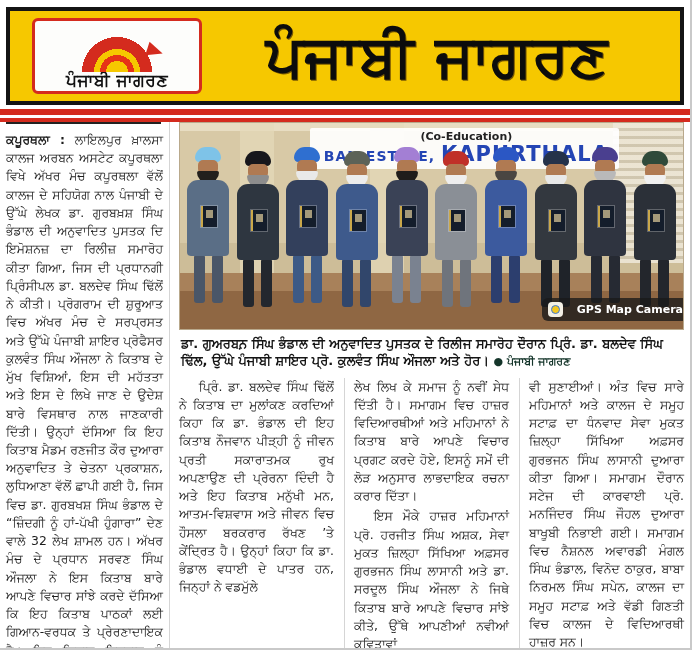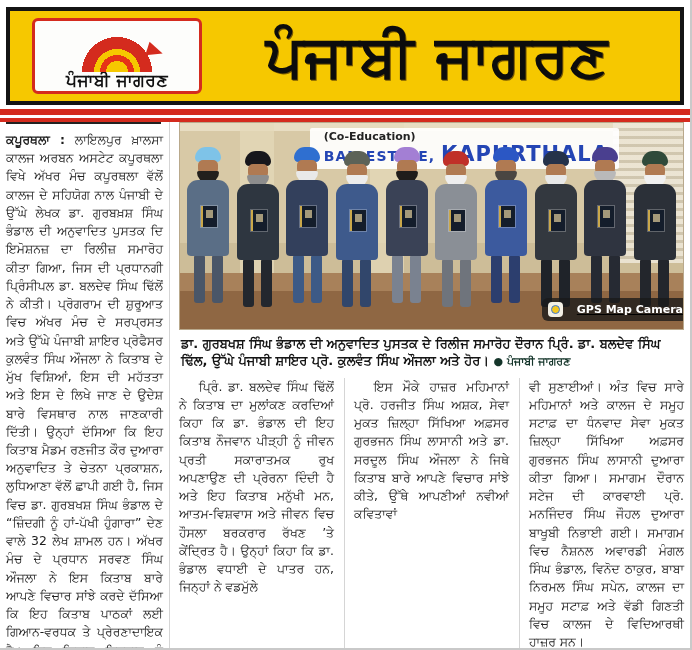--- a/index.html
+++ b/index.html
@@ -68,21 +68,21 @@
       linear-gradient(180deg,#e8ddc2 0 8px,#d8c9a6 8px 120px,#cdbd98 120px 150px,#a8815a 150px 168px,#8f6743 168px 100%);
   }
   .pillar{position:absolute;top:0;width:34px;height:150px;background:#e6dabb;opacity:.7;}
   .blinds{
     position:absolute;top:0;right:0;width:70px;height:140px;
     background:repeating-linear-gradient(180deg,#efe9da 0 5px,#cfc6b0 5px 8px);
     opacity:.85;
   }
   .banner{
     position:absolute;top:5px;right:64px;background:rgba(255,255,255,.92);
-    padding:2px 10px 4px 14px;text-align:left;border-radius:2px;z-index:1;
+    padding:2px 10px 4px 14px;text-align:center;border-radius:2px;z-index:1;
   }
   .banner-small{font-size:11px;font-weight:700;color:#222;}
   .banner-big{font-size:21px;font-weight:900;color:#2445b4;letter-spacing:1px;line-height:1.05;}
   .banner-big .pre{font-size:14px;}
   .people{
     position:absolute;left:6px;right:6px;bottom:10px;height:172px;
     display:flex;justify-content:space-between;z-index:2;
   }
   .person{position:relative;width:44px;display:flex;flex-direction:column;align-items:center;}
   .person:nth-child(even){margin-top:4px;}
@@ -93,21 +93,21 @@
   .book{
     position:absolute;left:14px;top:26px;width:14px;height:21px;background:#141d2b;
     border-left:2px solid #caa84a;box-shadow:0 0 0 1px rgba(255,255,255,.25);
   }
   .book::after{content:"";position:absolute;left:3px;top:4px;width:7px;height:8px;background:#c8b98e;opacity:.8;}
   .legs{display:flex;gap:7px;margin-top:-1px;}
   .leg{width:11px;height:48px;border-radius:2px 2px 3px 3px;}
   .shoe{height:5px;margin-top:-5px;background:#17181c;border-radius:0 0 3px 3px;}
   .watermark{
     position:absolute;right:-10px;bottom:8px;z-index:3;background:rgba(25,25,25,.78);
-    border-radius:6px;padding:4px 10px 4px 6px;display:flex;align-items:center;gap:14px;text-decoration:underline;
+    border-radius:6px;padding:4px 10px 4px 6px;display:flex;align-items:center;gap:14px;
   }
   .wm-icon{width:15px;height:15px;border-radius:4px;background:#f2efe4;position:relative;}
   .wm-icon::after{content:"";position:absolute;left:3px;top:3px;width:9px;height:9px;border-radius:50%;background:#f3c61d;border:1px solid #3a78d8;box-sizing:border-box;}
   .wm-text{font-size:11px;font-weight:800;color:#ffffff;white-space:nowrap;}
   
   .caption{font-size:13px;font-weight:800;line-height:1.3;color:#151515;margin:6px 2px 6px 2px;text-align:left;}
   .caption .credit{font-size:11px;color:#14352a;}
   .cols3{display:flex;gap:10px;margin-top:2px;}
   .cols3 .col{flex:1;min-width:0;}
   .cols3 .col + .col{border-left:1px solid #d5d5d5;padding-left:9px;}
@@ -313,29 +313,30 @@
               </div>
             </div>
           </div>
         <div class="watermark">
           <div class="wm-icon"></div>
           <span class="wm-text">GPS Map Camera</span>
         </div>
       </div>
 
       <div class="caption">
-        <span>ਡਾ. ਗੁਰਬਖਸ਼ ਸਿੰਘ ਭੰਡਾਲ ਦੀ ਅਨੁਵਾਦਿਤ ਪੁਸਤਕ ਦੇ ਰਿਲੀਜ ਸਮਾਰੋਹ ਦੌਰਾਨ ਪ੍ਰਿੰ. ਡਾ. ਬਲਦੇਵ ਸਿੰਘ ਢਿੱਲ, ਉੱਘੇ ਪੰਜਾਬੀ ਸ਼ਾਇਰ ਪ੍ਰੋ. ਕੁਲਵੰਤ ਸਿੰਘ ਔਜਲਾ ਅਤੇ ਹੋਰ।</span>
+        <span>ਡਾ. ਗੁਅਰਬਨ਼ ਸਿੰਘ ਭੰਡਾਲ ਦੀ ਅਨੁਵਾਦਿਤ ਪੁਸਤਕ ਦੇ ਰਿਲੀਜ ਸਮਾਰੋਹ ਦੌਰਾਨ ਪ੍ਰਿੰ. ਡਾ. ਬਲਦੇਵ ਸਿੰਘ ਢਿੱਲ, ਉੱਘੇ ਪੰਜਾਬੀ ਸ਼ਾਇਰ ਪ੍ਰੋ. ਕੁਲਵੰਤ ਸਿੰਘ ਔਜਲਾ ਅਤੇ ਹੋਰ।</span>
         <span class="credit">● ਪੰਜਾਬੀ ਜਾਗਰਣ</span>
       </div>
 
       <div class="cols3 bodytext">
         <div class="col">
           <p class="indent">ਪ੍ਰਿੰ. ਡਾ. ਬਲਦੇਵ ਸਿੰਘ ਢਿੱਲੋਂ ਨੇ ਕਿਤਾਬ ਦਾ ਮੁਲਾਂਕਣ ਕਰਦਿਆਂ ਕਿਹਾ ਕਿ ਡਾ. ਭੰਡਾਲ ਦੀ ਇਹ ਕਿਤਾਬ ਨੌਜਵਾਨ ਪੀੜ੍ਹੀ ਨੂੰ ਜੀਵਨ ਪ੍ਰਤੀ ਸਕਾਰਾਤਮਕ ਰੁਖ ਅਪਣਾਉਣ ਦੀ ਪ੍ਰੇਰਨਾ ਦਿੰਦੀ ਹੈ ਅਤੇ ਇਹ ਕਿਤਾਬ ਮਨੁੱਖੀ ਮਨ, ਆਤਮ-ਵਿਸ਼ਵਾਸ ਅਤੇ ਜੀਵਨ ਵਿਚ ਹੌਸਲਾ ਬਰਕਰਾਰ ਰੱਖਣ ’ਤੇ ਕੇਂਦ੍ਰਿਤ ਹੈ। ਉਨ੍ਹਾਂ ਕਿਹਾ ਕਿ ਡਾ. ਭੰਡਾਲ ਵਧਾਈ ਦੇ ਪਾਤਰ ਹਨ, ਜਿਨ੍ਹਾਂ ਨੇ ਵਡਮੁੱਲੇ</p>
         </div>
         <div class="col">
+          <p>ਲੇਖ ਲਿਖ ਕੇ ਸਮਾਜ ਨੂੰ ਨਵੀਂ ਸੇਧ ਦਿੱਤੀ ਹੈ। ਸਮਾਗਮ ਵਿਚ ਹਾਜ਼ਰ ਵਿਦਿਆਰਥੀਆਂ ਅਤੇ ਮਹਿਮਾਨਾਂ ਨੇ ਕਿਤਾਬ ਬਾਰੇ ਆਪਣੇ ਵਿਚਾਰ ਪ੍ਰਗਟ ਕਰਦੇ ਹੋਏ, ਇਸਨੂੰ ਸਮੇਂ ਦੀ ਲੋੜ ਅਨੁਸਾਰ ਲਾਭਦਾਇਕ ਰਚਨਾ ਕਰਾਰ ਦਿੱਤਾ।</p>
           <p class="indent">ਇਸ ਮੌਕੇ ਹਾਜ਼ਰ ਮਹਿਮਾਨਾਂ ਪ੍ਰੋ. ਹਰਜੀਤ ਸਿੰਘ ਅਸ਼ਕ, ਸੇਵਾ ਮੁਕਤ ਜ਼ਿਲ੍ਹਾ ਸਿੱਖਿਆ ਅਫ਼ਸਰ ਗੁਰਭਜਨ ਸਿੰਘ ਲਾਸਾਨੀ ਅਤੇ ਡਾ. ਸਰਦੂਲ ਸਿੰਘ ਔਜਲਾ ਨੇ ਜਿਥੇ ਕਿਤਾਬ ਬਾਰੇ ਆਪਣੇ ਵਿਚਾਰ ਸਾਂਝੇ ਕੀਤੇ, ਉੱਥੇ ਆਪਣੀਆਂ ਨਵੀਆਂ ਕਵਿਤਾਵਾਂ</p>
         </div>
         <div class="col">
           <p>ਵੀ ਸੁਣਾਈਆਂ। ਅੰਤ ਵਿਚ ਸਾਰੇ ਮਹਿਮਾਨਾਂ ਅਤੇ ਕਾਲਜ ਦੇ ਸਮੂਹ ਸਟਾਫ਼ ਦਾ ਧੰਨਵਾਦ ਸੇਵਾ ਮੁਕਤ ਜ਼ਿਲ੍ਹਾ ਸਿੱਖਿਆ ਅਫ਼ਸਰ ਗੁਰਭਜਨ ਸਿੰਘ ਲਾਸਾਨੀ ਦੁਆਰਾ ਕੀਤਾ ਗਿਆ। ਸਮਾਗਮ ਦੌਰਾਨ ਸਟੇਜ ਦੀ ਕਾਰਵਾਈ ਪ੍ਰੋ. ਮਨਜਿੰਦਰ ਸਿੰਘ ਜੌਹਲ ਦੁਆਰਾ ਬਾਖੂਬੀ ਨਿਭਾਈ ਗਈ। ਸਮਾਗਮ ਵਿਚ ਨੈਸ਼ਨਲ ਅਵਾਰਡੀ ਮੰਗਲ ਸਿੰਘ ਭੰਡਾਲ, ਵਿਨੋਦ ਠਾਕੁਰ, ਬਾਬਾ ਨਿਰਮਲ ਸਿੰਘ ਸਪੇਨ, ਕਾਲਜ ਦਾ ਸਮੂਹ ਸਟਾਫ਼ ਅਤੇ ਵੱਡੀ ਗਿਣਤੀ ਵਿਚ ਕਾਲਜ ਦੇ ਵਿਦਿਆਰਥੀ ਹਾਜ਼ਰ ਸਨ।</p>
         </div>
       </div>
 
     </div>
   </div>
 </div>

